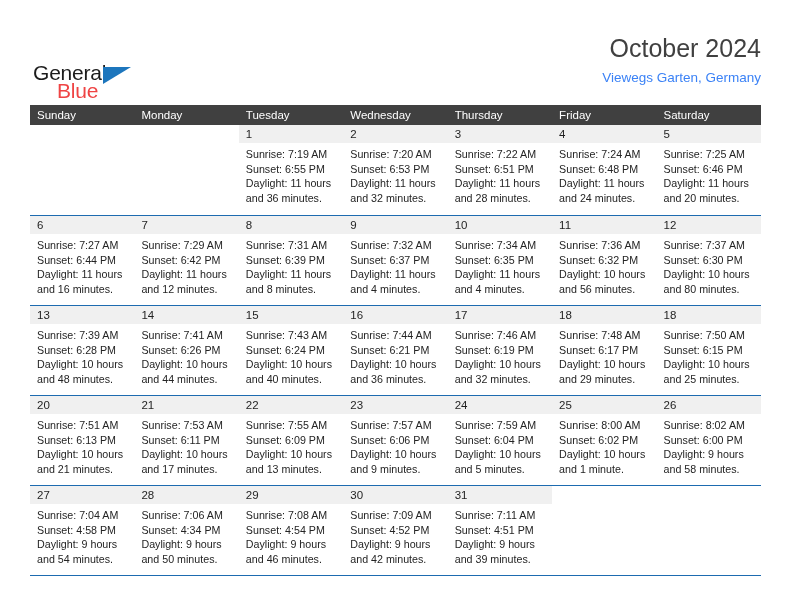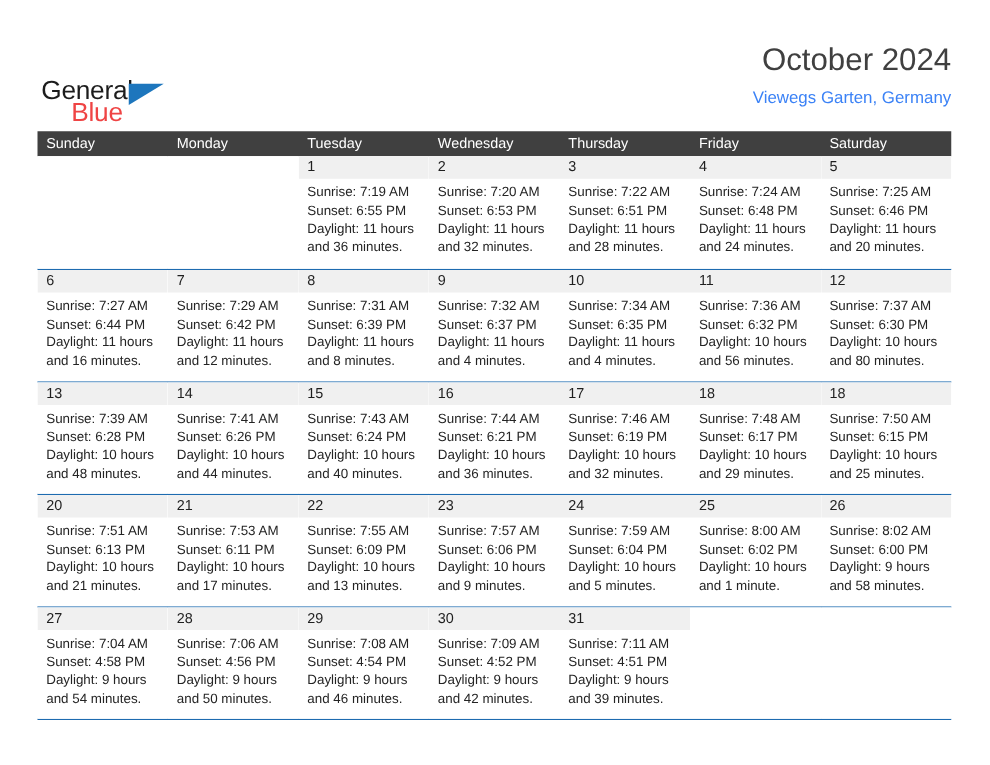--- a/index.html
+++ b/index.html
@@ -500,21 +500,21 @@
               <div class="day-line">Daylight: 9 hours</div>
               <div class="day-line">and 54 minutes.</div>
             </div>
           </div>
           <div class="day">
             <div class="day-num-band">
               <span class="day-num">28</span>
             </div>
             <div class="day-body">
               <div class="day-line">Sunrise: 7:06 AM</div>
-              <div class="day-line">Sunset: 4:56 PM</div>
+              <div class="day-line">Sunset: 4:34 PM</div>
               <div class="day-line">Daylight: 9 hours</div>
               <div class="day-line">and 50 minutes.</div>
             </div>
           </div>
           <div class="day">
             <div class="day-num-band">
               <span class="day-num">29</span>
             </div>
             <div class="day-body">
               <div class="day-line">Sunrise: 7:08 AM</div>

